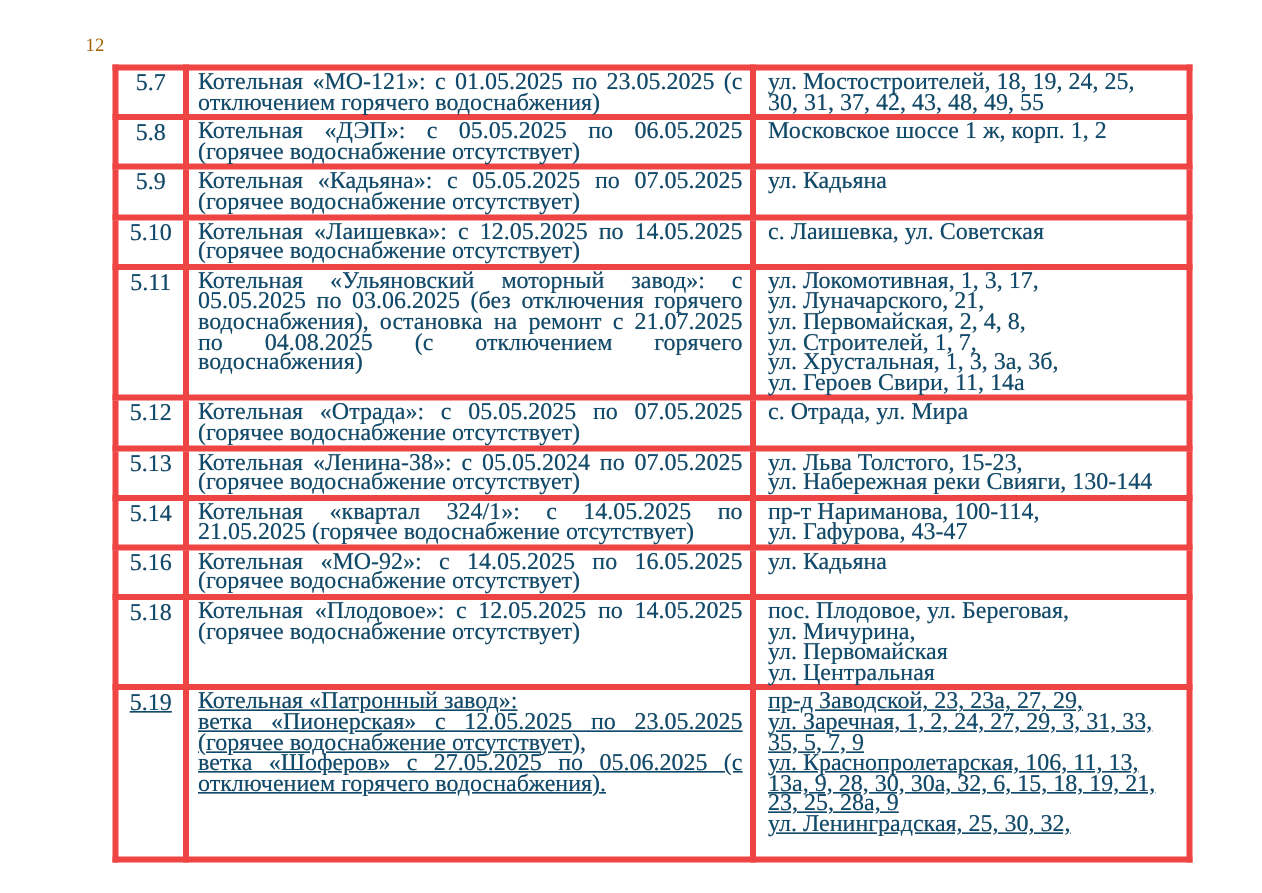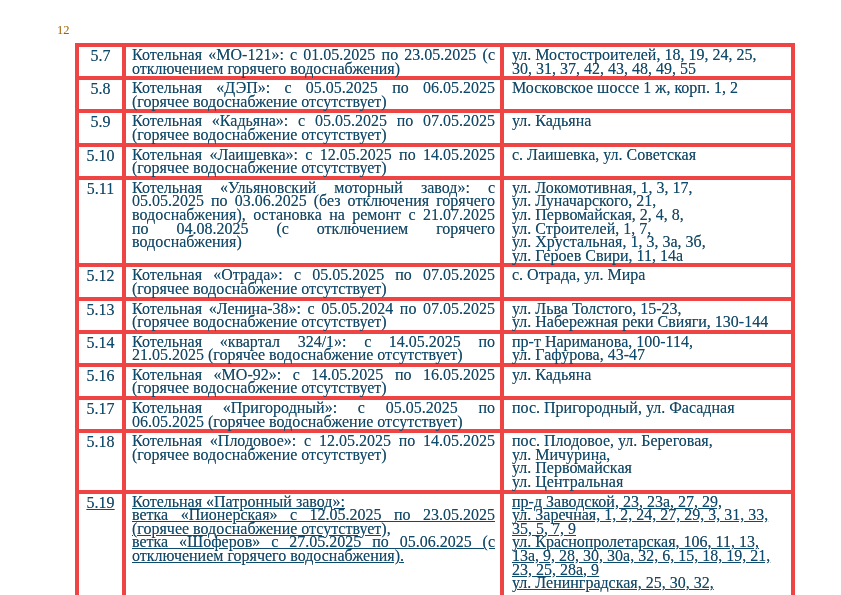--- a/index.html
+++ b/index.html
@@ -117,25 +117,20 @@
       <td class="desc">Котельная «квартал 324/1»: с 14.05.2025 по 21.05.2025 (горячее водоснабжение отсутствует)</td>
       <td class="addr">пр-т Нариманова, 100-114,
 ул. Гафурова, 43-47</td>
     </tr>
     <tr>
       <td class="num">5.16</td>
       <td class="desc">Котельная «МО-92»: с 14.05.2025 по 16.05.2025 (горячее водоснабжение отсутствует)</td>
       <td class="addr">ул. Кадьяна</td>
     </tr>
     <tr>
-      <td class="num">5.17</td>
-      <td class="desc">Котельная «Пригородный»: с 05.05.2025 по 06.05.2025 (горячее водоснабжение отсутствует)</td>
-      <td class="addr">пос. Пригородный, ул. Фасадная</td>
-    </tr>
-    <tr>
       <td class="num">5.18</td>
       <td class="desc">Котельная «Плодовое»: с 12.05.2025 по 14.05.2025 (горячее водоснабжение отсутствует)</td>
       <td class="addr">пос. Плодовое, ул. Береговая,
 ул. Мичурина,
 ул. Первомайская
 ул. Центральная</td>
     </tr>
     <tr class="row-519">
       <td class="num">5.19</td>
       <td class="desc">Котельная «Патронный завод»:

